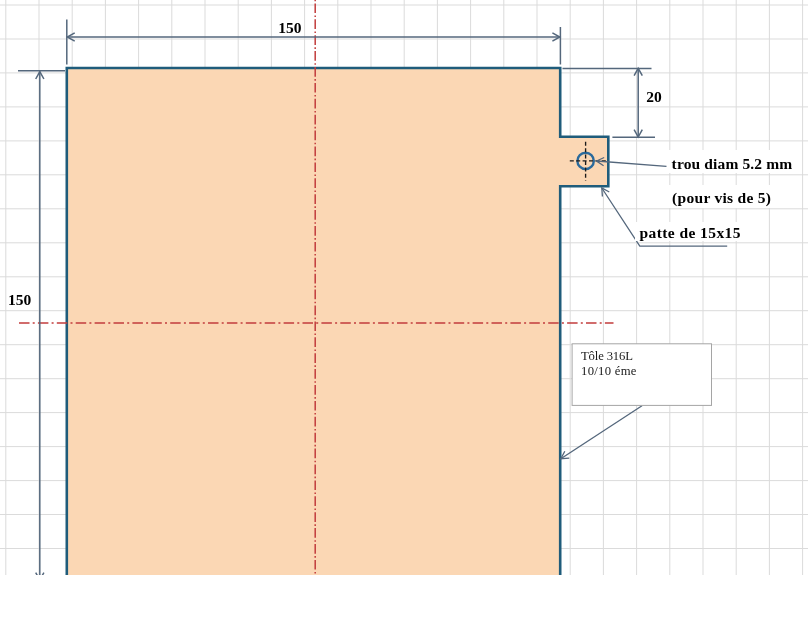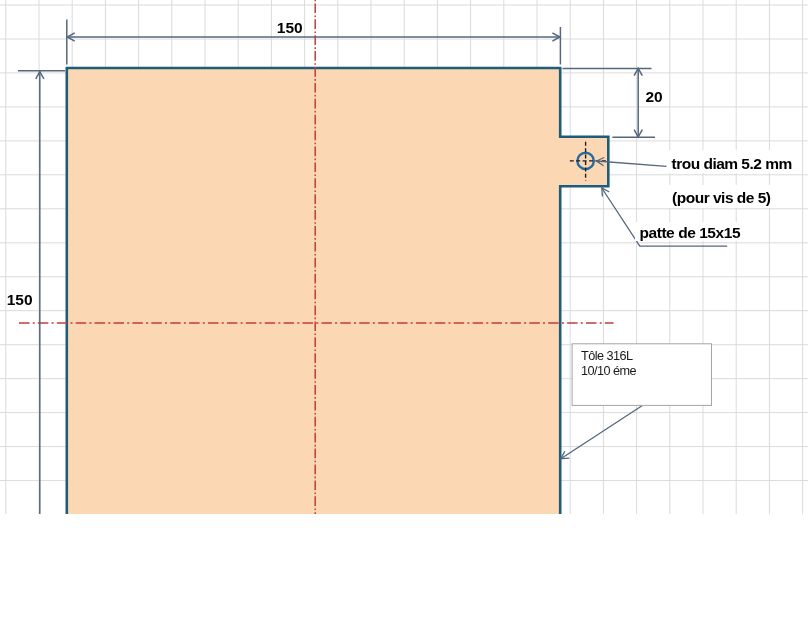--- a/index.html
+++ b/index.html
@@ -1,17 +1,17 @@
 <!DOCTYPE html>
 <html><head>
 <meta charset="utf-8">
 <style>
   html,body{margin:0;padding:0;background:#fff;}
-  #canvas{position:relative;width:808px;height:514px;overflow:hidden;
-    font-family:Liberation Sans, sans-serif;}
+  #canvas{position:relative;width:808px;height:575px;overflow:hidden;
+    font-family:Liberation Serif, serif;}
 </style>
 </head>
 <body>
 <div id="canvas">
 <svg width="808" height="619" viewBox="0 0 808 619">
 
   <rect x="0" y="0" width="808" height="619" fill="#ffffff"></rect>
 
   <g id="grid" stroke="#dbdbdb" stroke-width="1">
     <g id="gridv">

